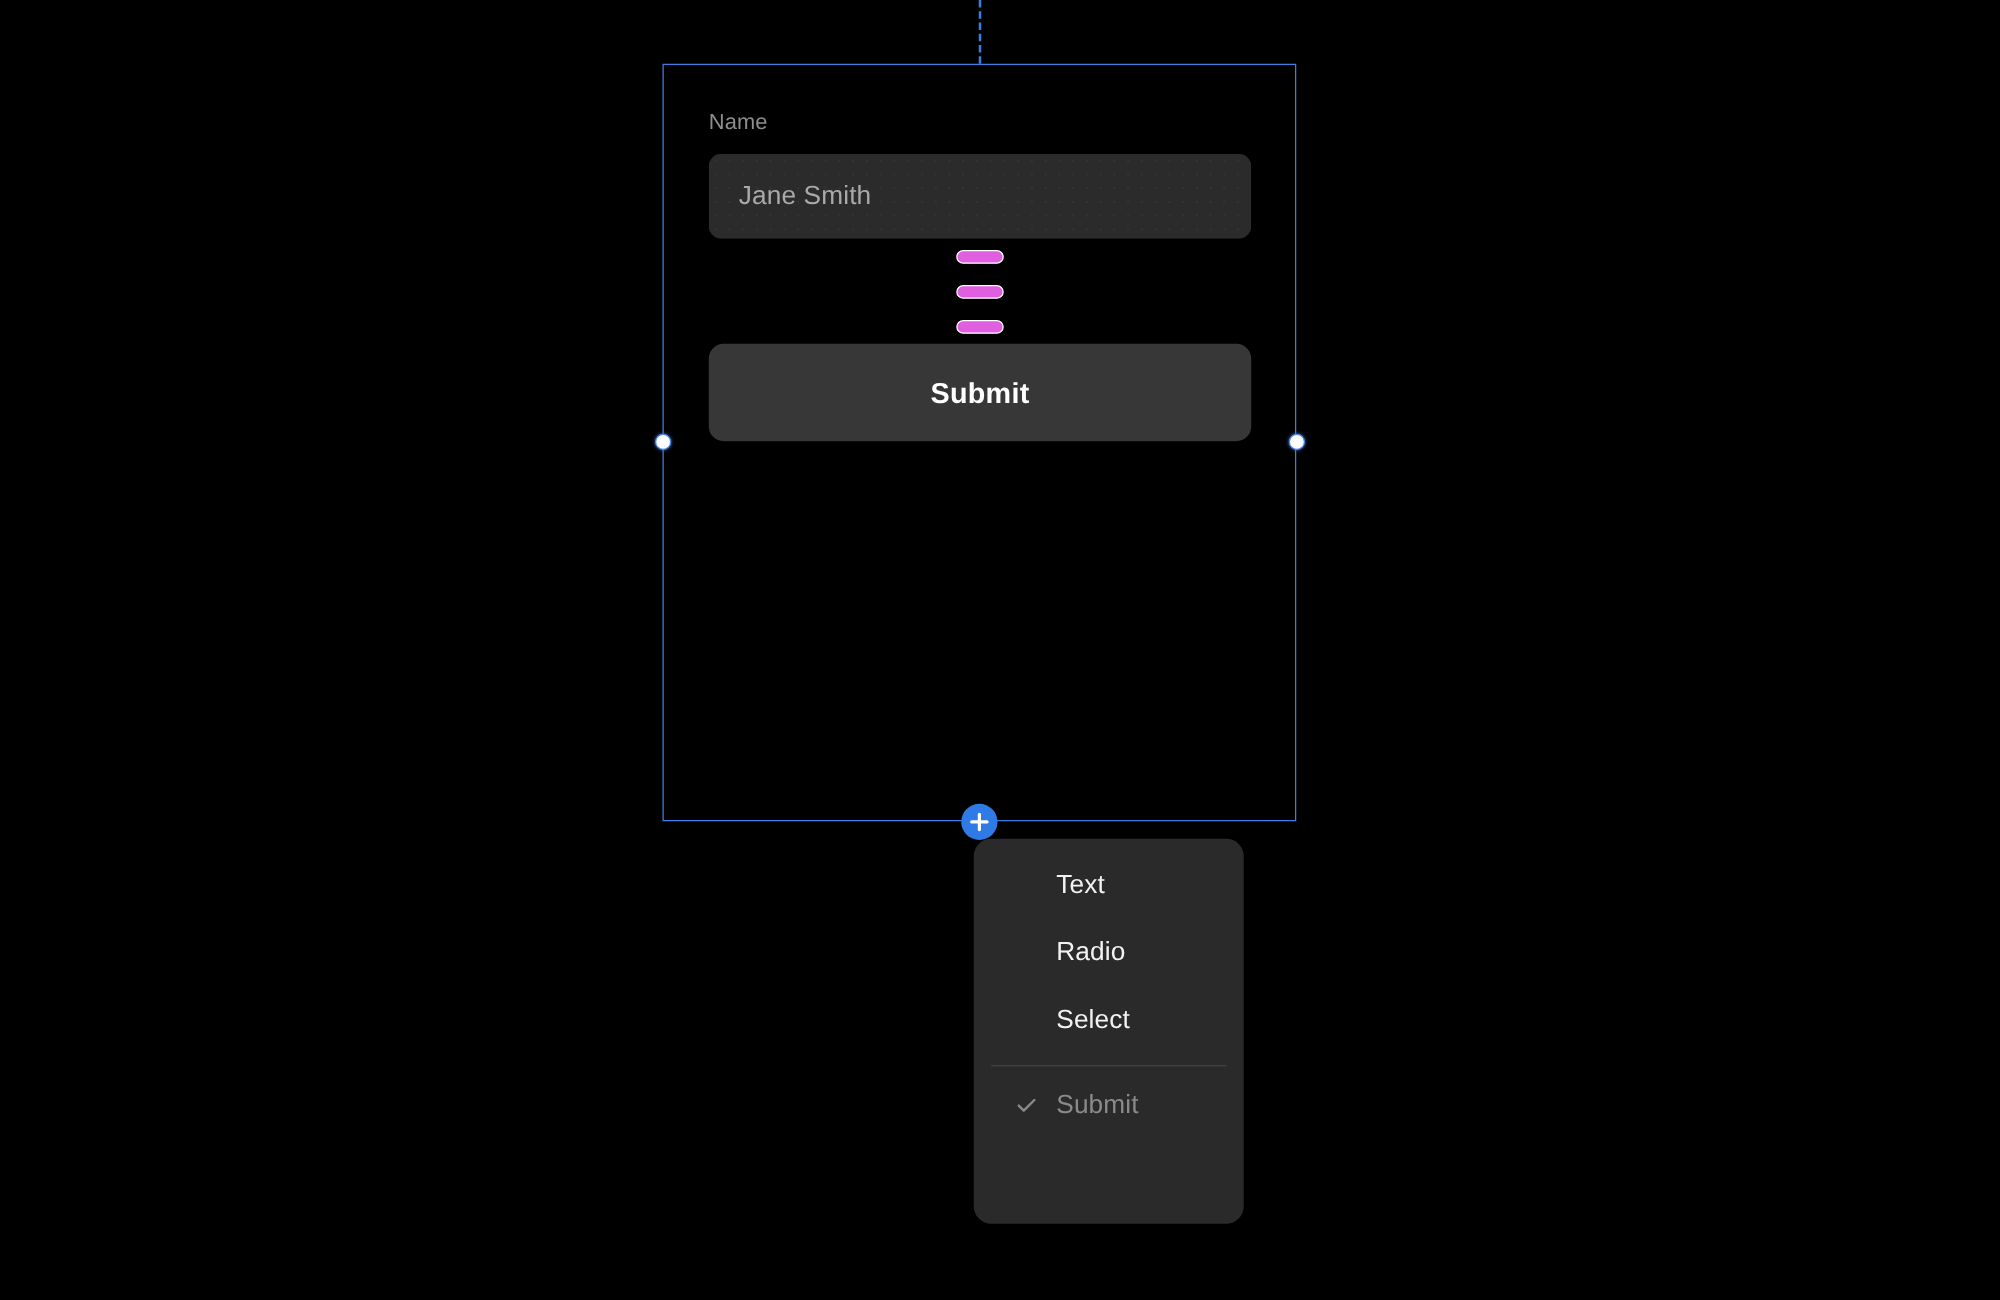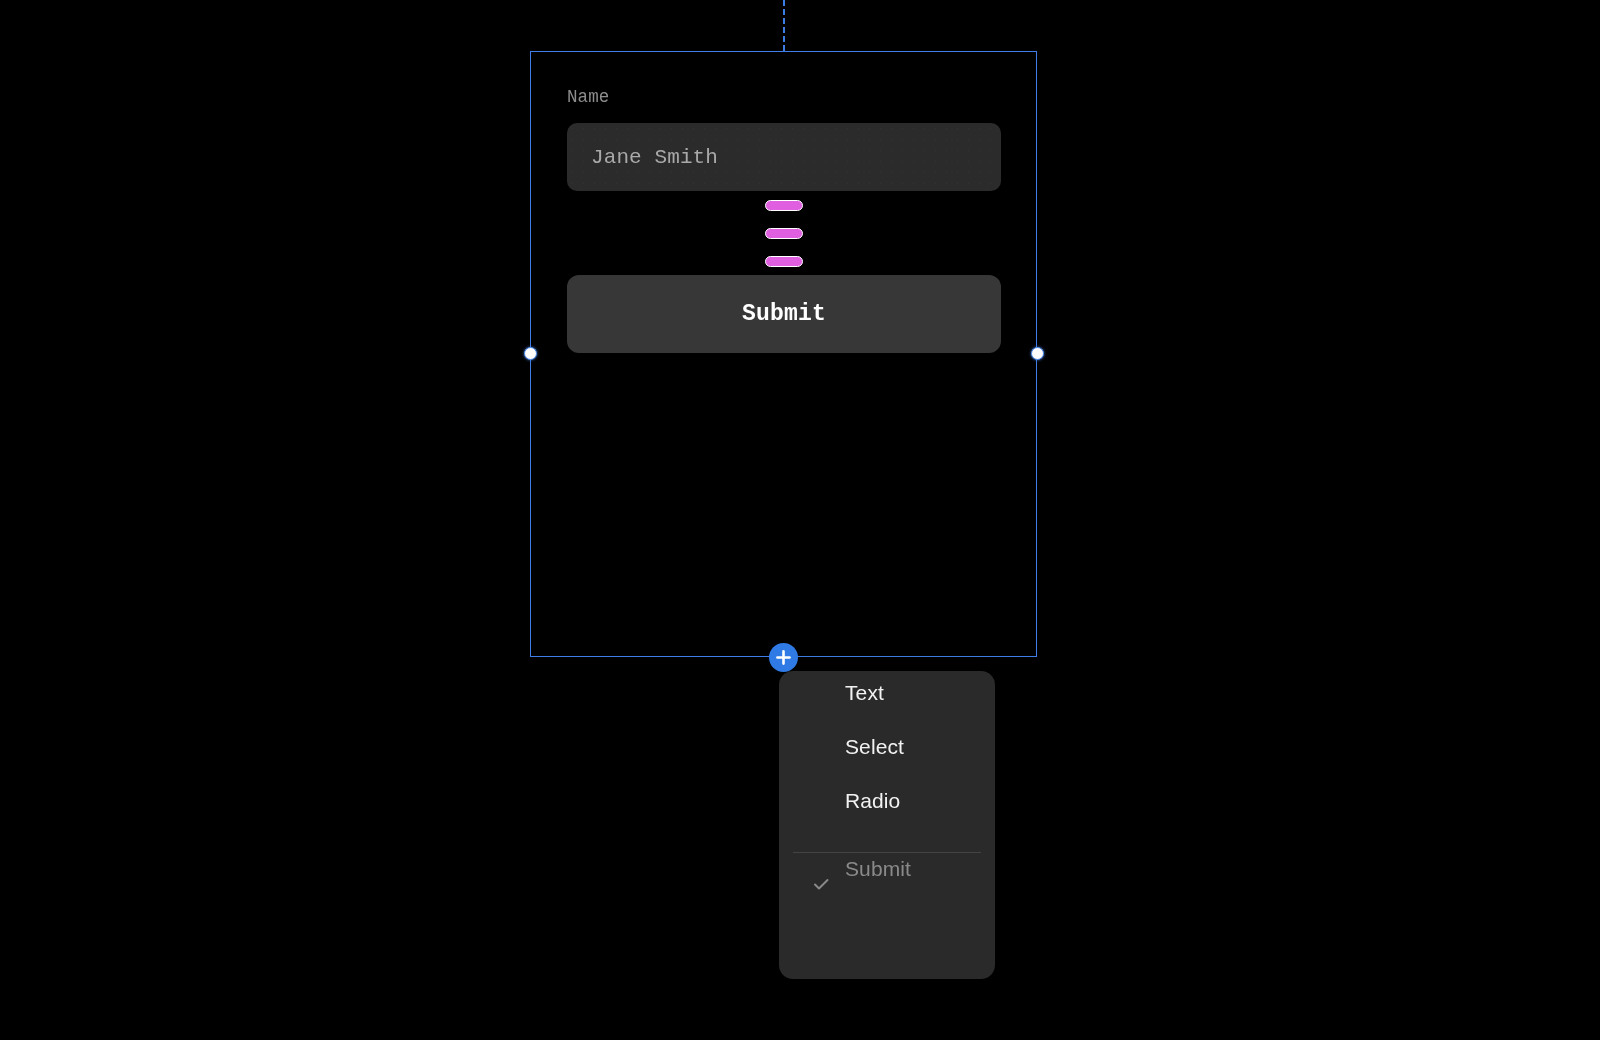--- a/index.html
+++ b/index.html
@@ -53,21 +53,20 @@
   }
   .handle.left  { left: 524px; top: 347px; }
   .handle.right { left: 1031px; top: 347px; }
 
   
   .form-body {
     position: absolute;
     left: 567px;
     top: 86px;
     width: 434px;
-    font-family: Liberation Mono, monospace;
   }
 
   .field-label {
     font-size: 17.5px;
     color: #8d8d8d;
     letter-spacing: 0.1px;
     line-height: 22px;
     margin-bottom: 15px;
   }
 
@@ -164,20 +163,21 @@
     background: #2a2a2a;
     border-radius: 14px;
     box-shadow: 0 10px 28px rgba(0,0,0,0.65);
     padding-top: 10px;
     z-index: 5;
   }
 
   .menu-item {
     height: 54px;
     display: flex;
+    align-items: center;
     padding-left: 66px;
     font-size: 21px;
     color: #f2f2f2;
     letter-spacing: 0.1px;
     cursor: pointer;
   }
 
   .menu-divider {
     height: 1px;
     background: #434343;
@@ -254,24 +254,24 @@
       <path d="M8.5 2.4 V14.6 M2.4 8.5 H14.6" stroke="#ffffff" stroke-width="2.6" stroke-linecap="round"></path>
     </svg>
   </div>
 
   <div class="menu">
 
     <div class="menu-item">
       <span>Text</span>
     </div>
     <div class="menu-item">
+      <span>Radio</span>
+    </div>
+    <div class="menu-item">
       <span>Select</span>
-    </div>
-    <div class="menu-item">
-      <span>Radio</span>
     </div>
 
     <div class="menu-divider"></div>
 
     <div class="menu-item disabled">
       <span class="check-icon">
         <svg width="20" height="20" viewBox="0 0 20 20" aria-hidden="true">
           <path d="M4 10.5 L8 14.5 L16.5 6" fill="none" stroke="#8a8a8a" stroke-width="1.9" stroke-linecap="round" stroke-linejoin="round"></path>
         </svg>
       </span>

